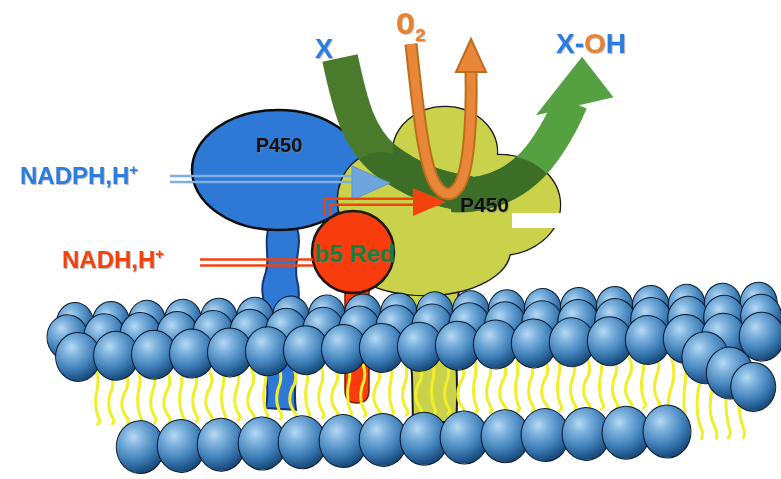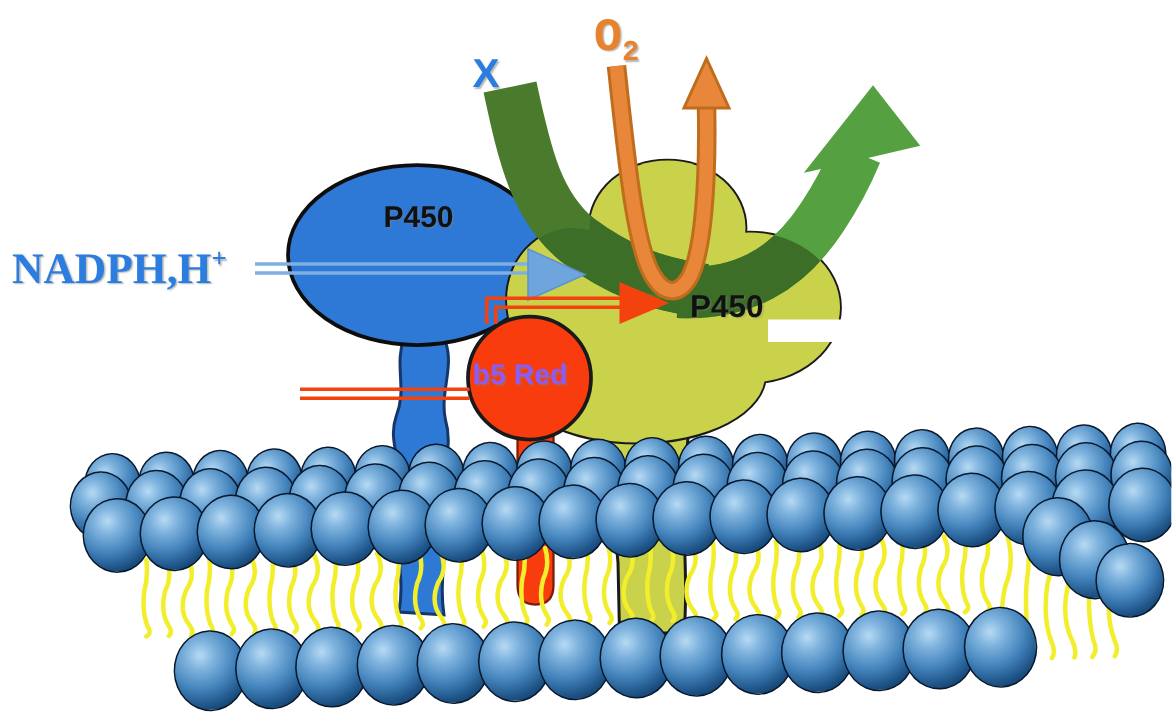--- a/index.html
+++ b/index.html
@@ -9,32 +9,32 @@
   
   #membrane{position:absolute;left:48px;top:284px;width:730px;height:200px;
             transform:rotate(-1.7deg);z-index:3;}
   #tails{position:absolute;left:0;top:0;}
   .sph{position:absolute;border-radius:50%;border:1.3px solid #08192e;
        background:radial-gradient(circle at 36% 30%,#b7daf3 0%,#7fb3de 20%,#4484bc 48%,#1e5488 72%,#0a2946 96%);}
   
   .lbl{position:absolute;font-weight:bold;white-space:nowrap;z-index:5;
        text-shadow:1px 1px 1px rgba(110,110,110,.5);}
   .lbl sub,.lbl sup{font-size:62%;}
-  #lbl-nadph{left:8px;top:162px;font-size:29px;color:var(--label-blue);font-family:Liberation Serif, serif;}
+  #lbl-nadph{left:20px;top:162px;font-size:24px;color:var(--label-blue);}
   #lbl-nadh{left:62px;top:246px;font-size:24px;color:var(--label-red);}
   #lbl-x{left:315px;top:34px;font-size:27px;color:var(--label-blue);}
   #lbl-o2{left:396px;top:8px;font-size:31px;color:var(--label-orange);font-family:Liberation Mono, monospace;}
   #lbl-h2o{left:449px;top:8px;font-size:27px;color:var(--label-orange);}
   #lbl-xoh{left:556px;top:28px;font-size:28px;color:var(--label-blue);}
   #lbl-xoh .o{color:var(--label-orange);}
   #lbl-reductase{left:193px;top:134px;width:172px;text-align:center;font-size:20px;
                  line-height:23px;color:#111;text-shadow:1px 1px 1px rgba(130,130,130,.45);}
   #lbl-p450{left:460px;top:193px;font-size:21px;color:#111;
             text-shadow:1px 1px 1px rgba(130,130,130,.45);}
-  #lbl-b5{left:315px;top:240px;width:78px;text-align:left;font-size:19px;color:#8b5cf6;
+  #lbl-b5{left:315px;top:240px;width:78px;text-align:left;font-size:24px;color:#15803d;
           text-shadow:1px 1px 1px rgba(130,130,130,.45);}
 </style>
 </head>
 <body>
 
 <div id="stage">
 
   <svg id="vec" width="781" height="479" viewBox="0 0 781 479">
     <defs>
       <clipPath id="fclip">
@@ -180,26 +180,28 @@
       <div class="sph" style="left: 512px; top: 128px; width: 47px; height: 52px;"></div>
       <div class="sph" style="left: 552px; top: 128px; width: 47px; height: 52px;"></div>
       <div class="sph" style="left: 593px; top: 128px; width: 47px; height: 52px;"></div>
       <div class="sph" style="left: 634px; top: 56px; width: 46px; height: 51px;"></div>
       <div class="sph" style="left: 658px; top: 72px; width: 46px; height: 51px;"></div>
       <div class="sph" style="left: 682px; top: 88px; width: 44px; height: 48px;"></div>
     </div>
 
   <div class="lbl" id="lbl-nadph"><span>NADPH,H</span><sup>+</sup></div>
 
+  <div class="lbl" id="lbl-nadh"><span>NADH,H</span><sup>+</sup></div>
 
   <div class="lbl" id="lbl-x"><span>X</span></div>
 
   <div class="lbl" id="lbl-o2"><span>O</span><sub>2</sub></div>
 
 
+  <div class="lbl" id="lbl-xoh"><span>X-</span><span class="o">O</span><span>H</span></div>
 
   <div class="lbl" id="lbl-reductase">
     <div>P450</div>
   </div>
 
   <div class="lbl" id="lbl-p450"><span>P450</span></div>
 
   <div class="lbl" id="lbl-b5"><span>b5 Red</span></div>
 </div>
 

